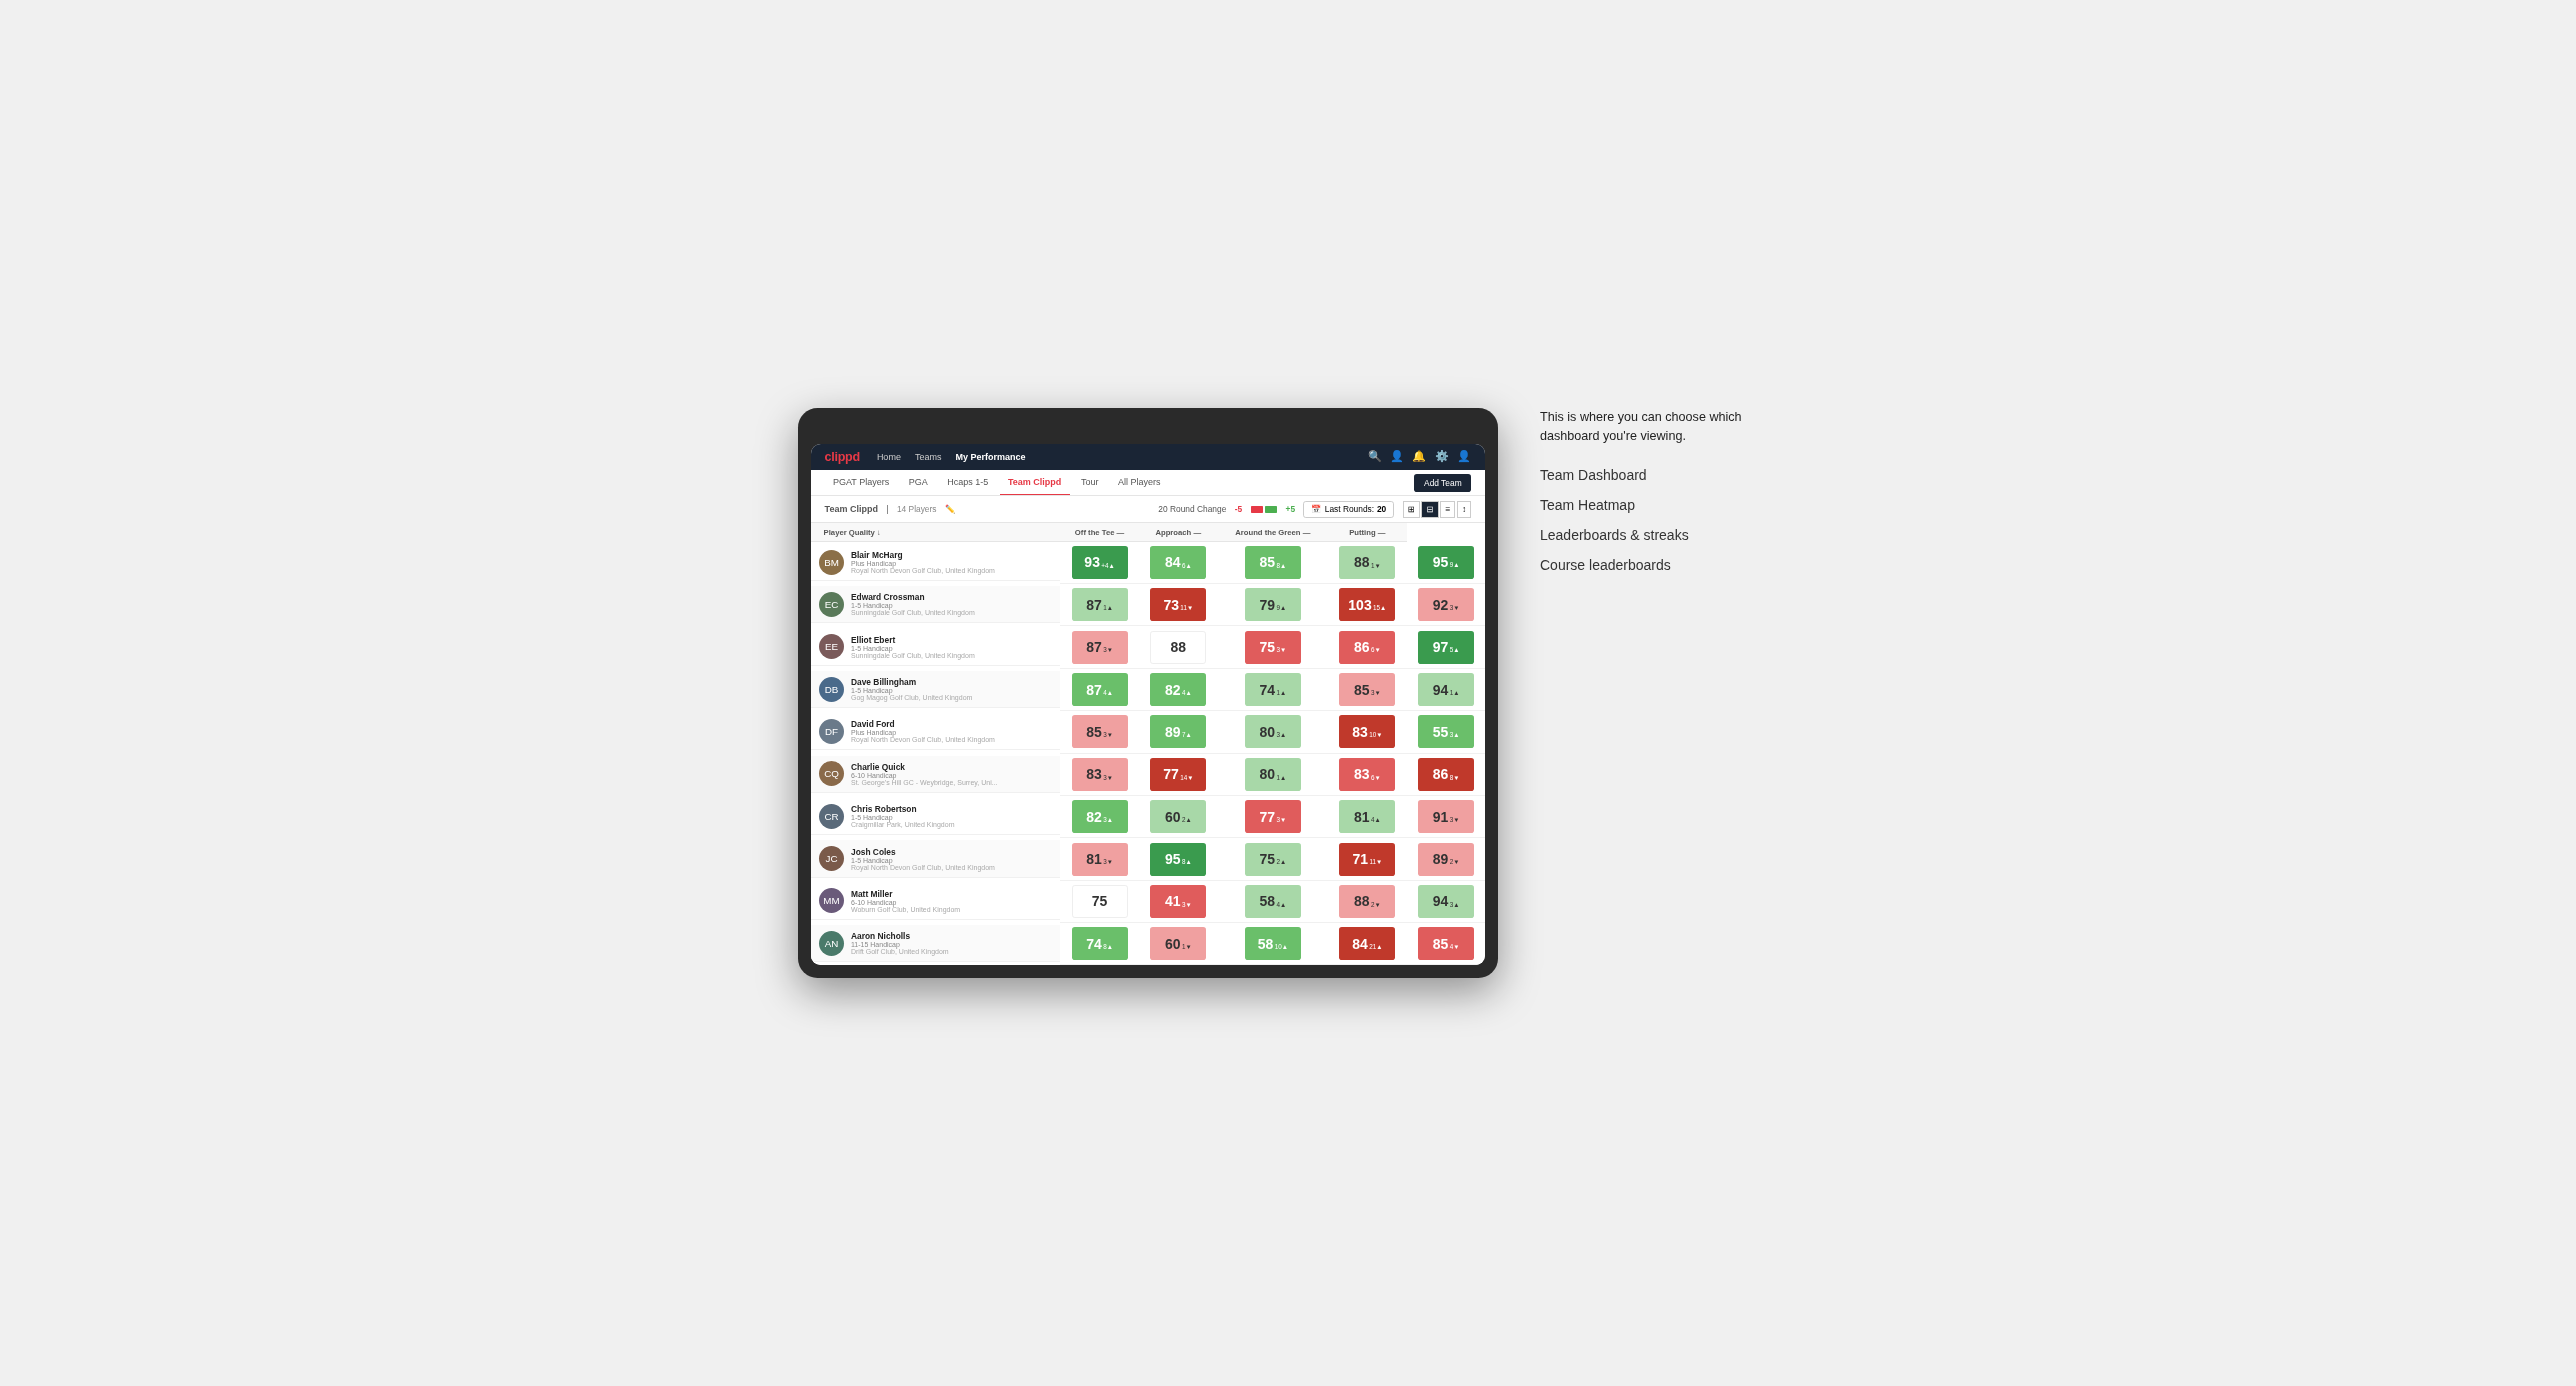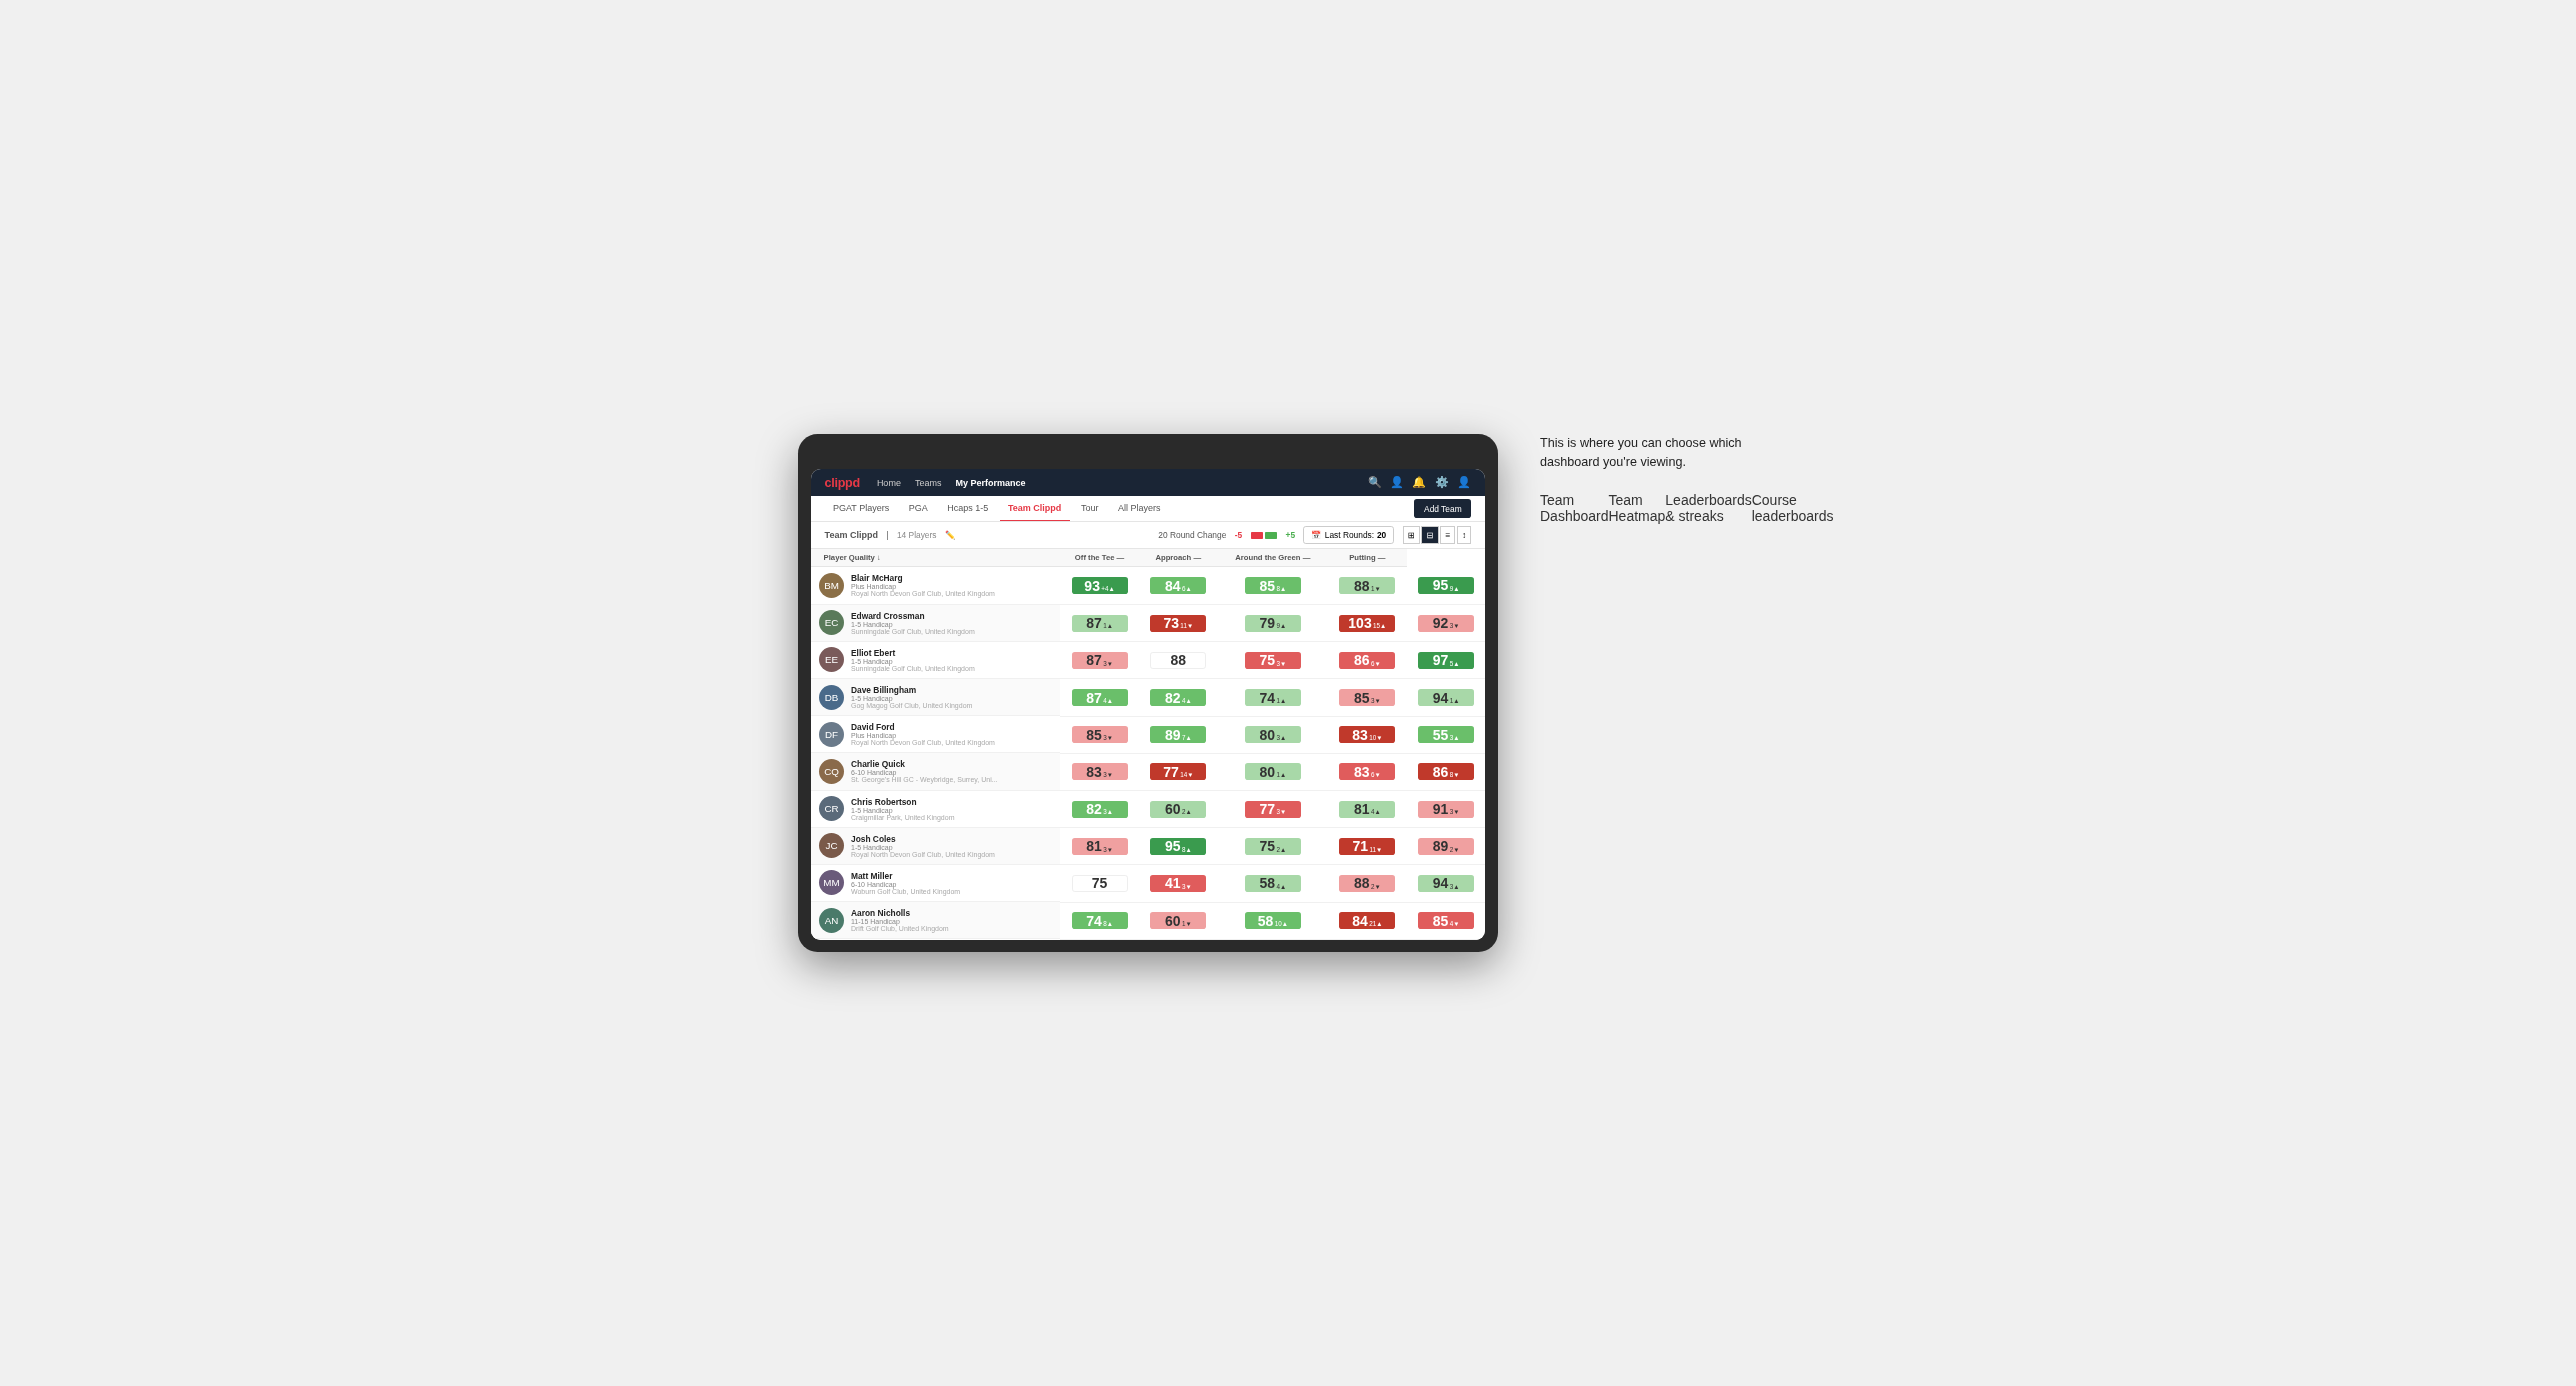--- a/index.html
+++ b/index.html
@@ -255,21 +255,21 @@
       padding: 4.2px 2.8px;
       border-bottom: 0.7px solid #f0f0f0;
     }
 
     .score-box {
       display: inline-flex;
       align-items: center;
       justify-content: center;
       border-radius: 2.8px;
       width: 56px;
-      height: 17px;
+      height: 33px;
       font-weight: 700;
       font-size: 14px;
       color: #fff;
       gap: 1.4px;
       position: relative;
     }
 
     .score-main {
       font-size: 14px;
       font-weight: 700;
@@ -295,20 +295,22 @@
 
     .annotation-callout {
       font-size: 12.6px;
       color: #222;
       line-height: 1.5;
       margin-bottom: 21px;
     }
 
     .annotation-items {
       display: flex;
+      flex-direction: column;
+      gap: 14px;
     }
 
     .annotation-item {
       font-size: 14px;
       color: #333;
       font-weight: 500;
     }
   </style>
 </head>
 <body>

